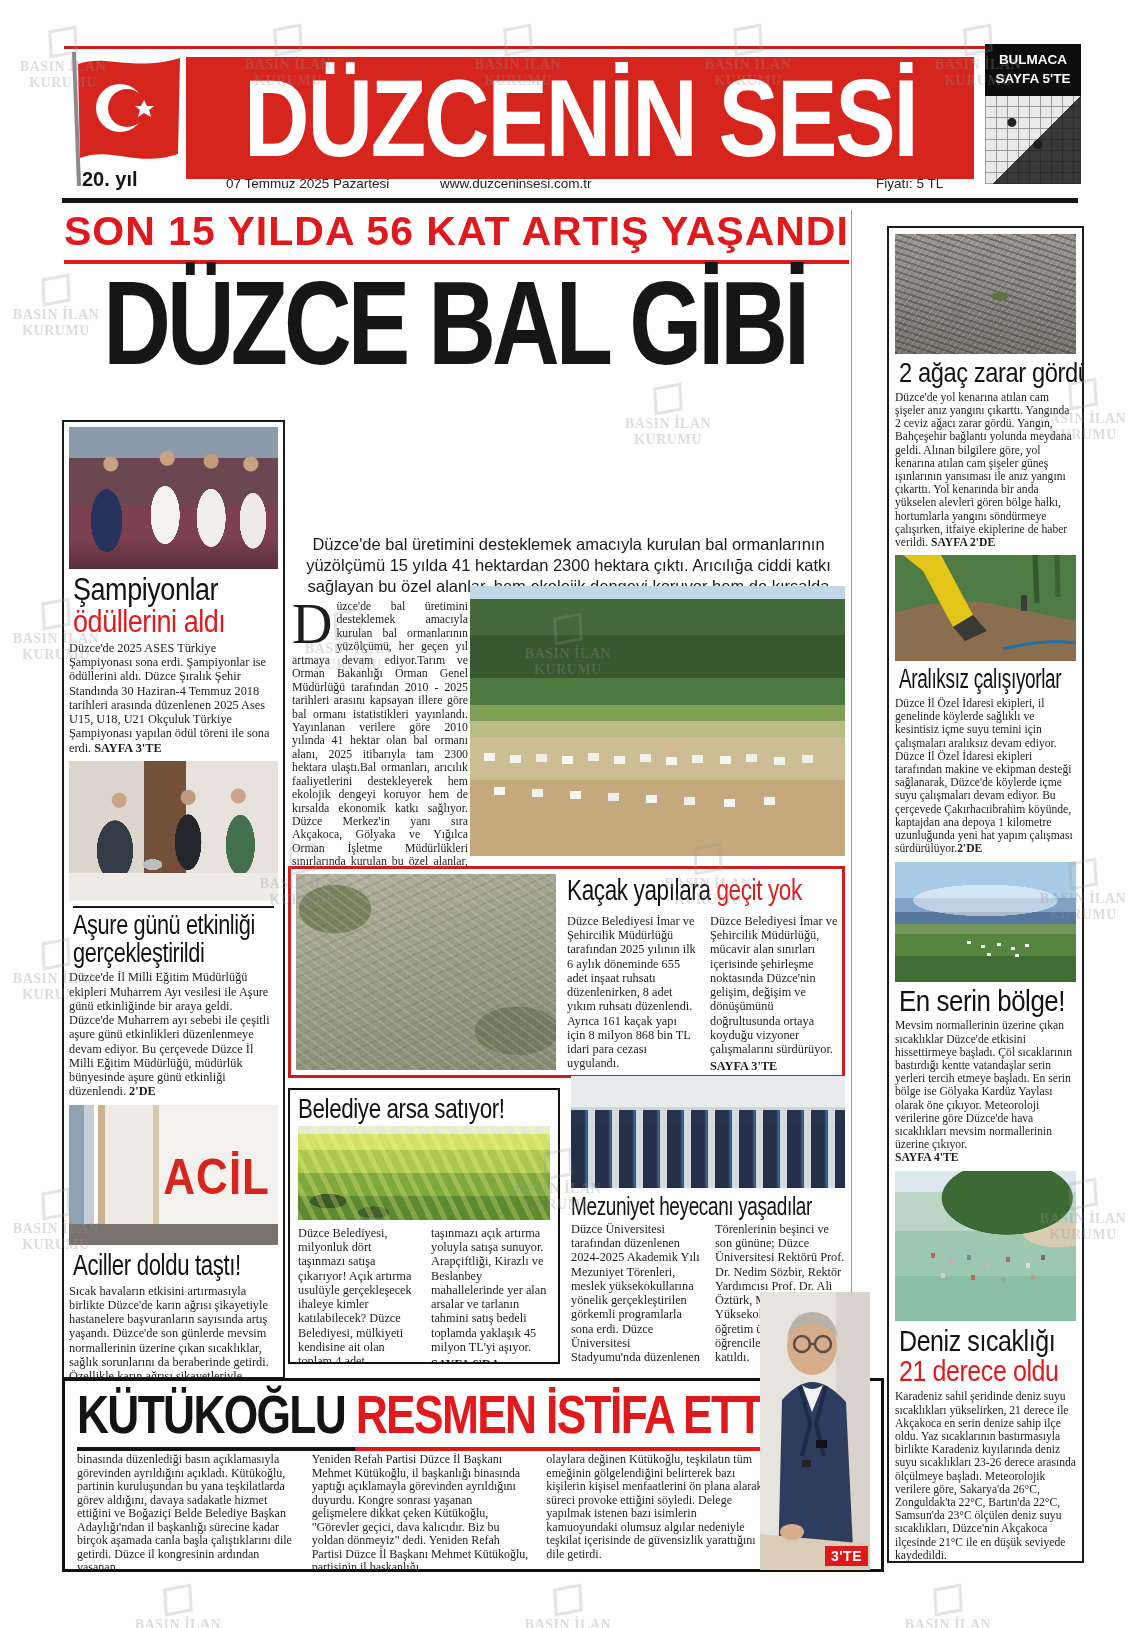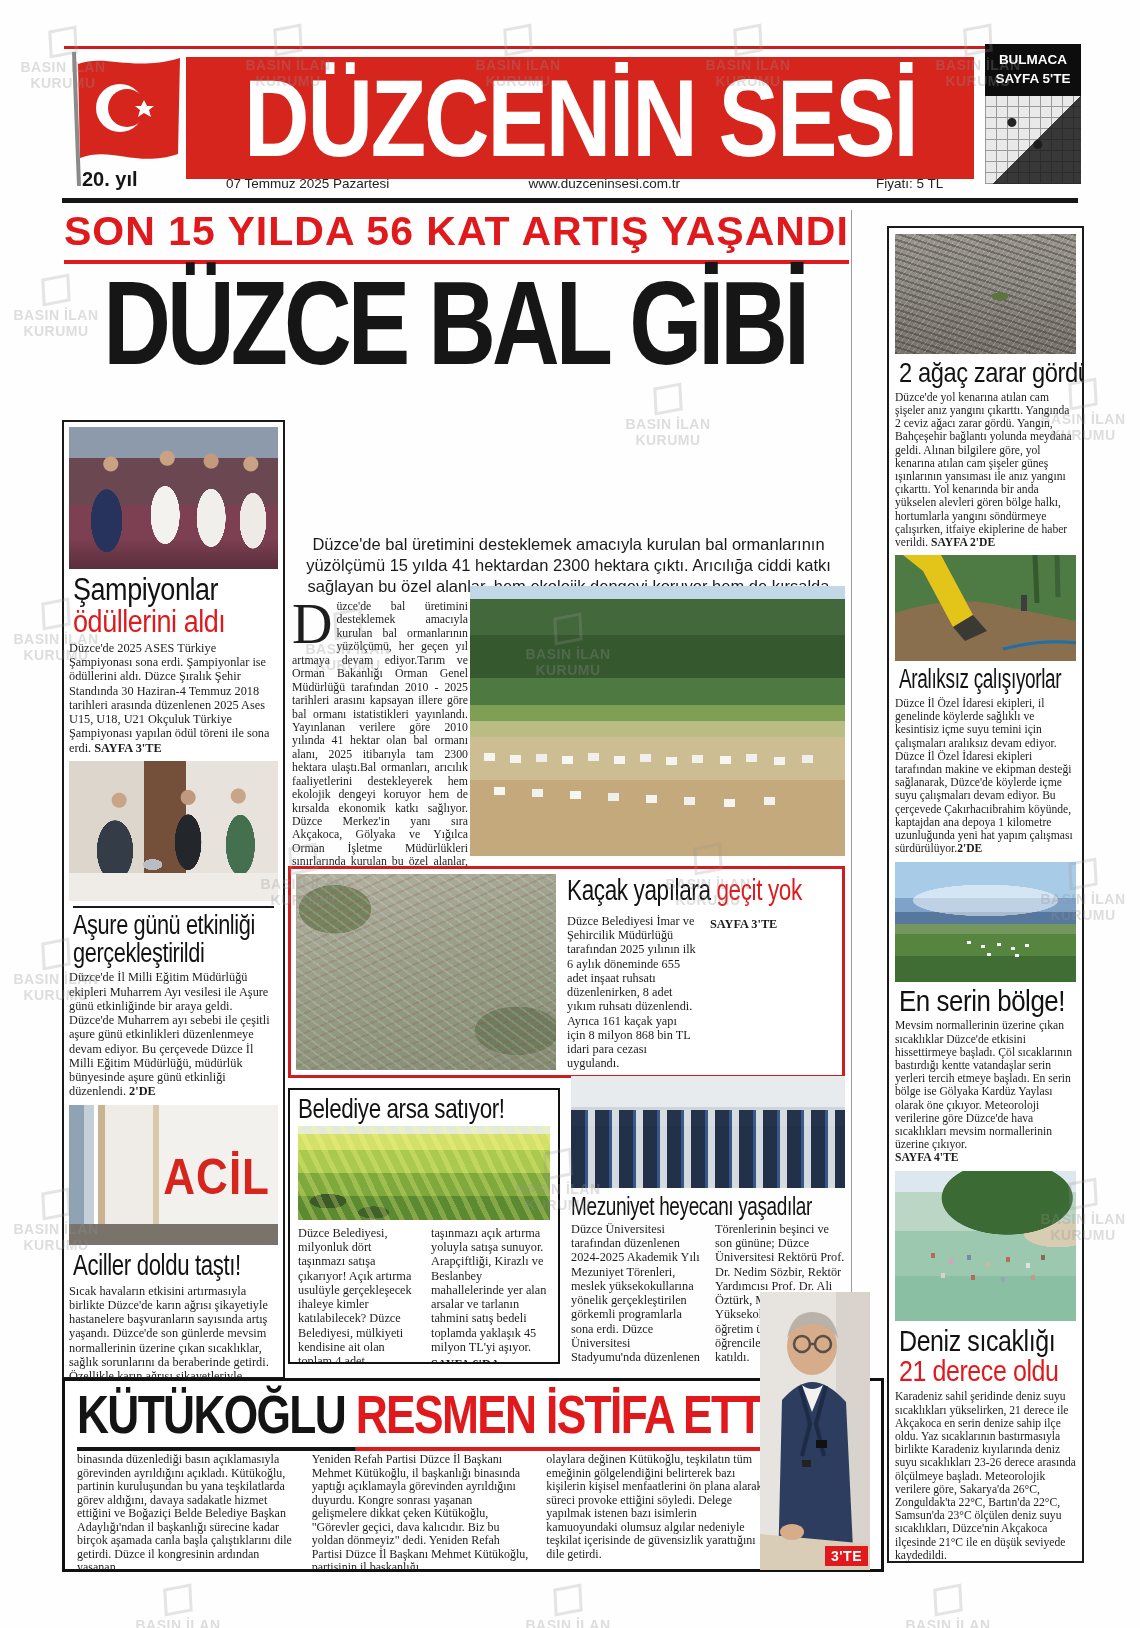--- a/index.html
+++ b/index.html
@@ -3,42 +3,42 @@
 <meta charset="utf-8">
 <style>
   html,body{margin:0;padding:0;background:#ffffff;}
   .page{position:relative;width:1140px;height:1628px;background:#fefefe;overflow:hidden;
         font-family:"Liberation Sans",sans-serif;color:#151515;}
   .abs{position:absolute;}
   .serif{font-family:"Liberation Serif",serif;}
 
   
   .wm{position:absolute;width:96px;color:rgba(145,145,145,.30);font-weight:bold;font-size:14px;
-      line-height:1.15;text-align:center;letter-spacing:.5px;z-index:60;pointer-events:none;}
+      line-height:1.15;text-align:center;letter-spacing:.5px;z-index:60;pointer-events:none;font-family:Liberation Serif, serif;}
   .wm::before{content:"";display:block;width:22px;height:22px;margin:0 auto 3px;
       border:3px solid rgba(150,150,150,.25);transform:skewY(-8deg) rotate(-3deg);}
 
   
   .topline{position:absolute;left:64px;top:46px;width:1013px;height:3px;background:#c9201d;}
   .masthead{position:absolute;left:186px;top:57px;width:788px;height:122px;background:#d6251d;
       display:flex;align-items:center;justify-content:center;overflow:hidden;}
   .masthead span{color:#fff;font-weight:bold;font-size:84px;letter-spacing:-2px;line-height:92px;
       display:inline-block;transform:scale(1.08,1.30);white-space:nowrap;}
   .puzzle{position:absolute;left:985px;top:44px;width:96px;}
   .puzzle-head{height:52px;background:#0d0d0d;color:#fff;font-weight:bold;font-size:13.5px;
       display:flex;flex-direction:column;align-items:center;justify-content:center;line-height:1.4;}
   .puzzle-img{height:88px;background:
       linear-gradient(135deg,transparent 0 52%,rgba(25,25,25,.85) 52% 100%),
       radial-gradient(circle 5px at 28% 30%,#222 0 4px,transparent 5px),
       radial-gradient(circle 5px at 55% 55%,#333 0 4px,transparent 5px),
       repeating-linear-gradient(0deg,#9a9a9a 0 1px,transparent 1px 11px),
       repeating-linear-gradient(90deg,#9a9a9a 0 1px,transparent 1px 11px),#e9e9e9;}
   .meta-year{position:absolute;left:82px;top:168px;font-size:20px;font-weight:bold;}
   .meta-date{position:absolute;left:226px;top:176px;font-size:13.5px;color:#222;}
-  .meta-site{position:absolute;left:440px;top:176px;width:240px;text-align:right;font-size:13.5px;color:#222;}
+  .meta-site{position:absolute;left:440px;top:176px;width:240px;text-align:left;font-size:13.5px;color:#222;}
   .meta-price{position:absolute;left:876px;top:176px;font-size:13.5px;color:#222;}
   .blackline{position:absolute;left:62px;top:198px;width:1016px;height:5px;background:#161616;}
 
   
   .kicker{position:absolute;left:64px;top:208px;font-size:41px;font-weight:bold;color:#e0191c;
       letter-spacing:1px;white-space:nowrap;border-bottom:4px solid #e0191c;padding-bottom:5px;}
   .h1wrap{position:absolute;left:64px;top:262px;width:781px;}
   .h1t{display:block;width:126%;transform:scaleX(.794);transform-origin:left top;text-align:center;
       font-size:118px;line-height:1.04;font-weight:bold;color:#161616;letter-spacing:-5px;white-space:nowrap;}
   .h2wrap{position:absolute;left:296px;top:390px;width:549px;}
@@ -263,20 +263,21 @@
 
   <div class="kacak-box">
     <div class="aerial-photo photo"></div>
     <div class="kacak-right">
       <span class="sq" style="width:133%;transform:scaleX(.75);font-size:30px;">
         <span>Kaçak yapılara </span><span class="red">geçit yok</span>
       </span>
       <div class="cols" style="margin-top:8px">
         <div class="col bd">Düzce Belediyesi İmar ve Şehircilik Müdürlüğü tarafından 2025 yılının ilk 6 aylık döneminde 655 adet inşaat ruhsatı düzenlenirken, 8 adet yıkım ruhsatı düzenlendi. Ayrıca 161 kaçak yapı için 8 milyon 868 bin TL idari para cezası uygulandı.</div>
         <div class="col bd">
+          <span>Düzce Belediyesi İmar ve Şehircilik Müdürlüğü, mücavir alan sınırları içerisinde şehirleşme noktasında Düzce'nin gelişim, değişim ve dönüşümünü doğrultusunda ortaya koyduğu vizyoner çalışmalarını sürdürüyor.</span>
           <div class="ref" style="margin-top:3px">SAYFA 3'TE</div>
         </div>
       </div>
     </div>
   </div>
 
   <div class="arsa-box">
     <div style="margin:5px 8px 2px">
       <span class="sq" style="width:125%;transform:scaleX(.8);font-size:28px;">Belediye arsa satıyor!</span>
     </div>

